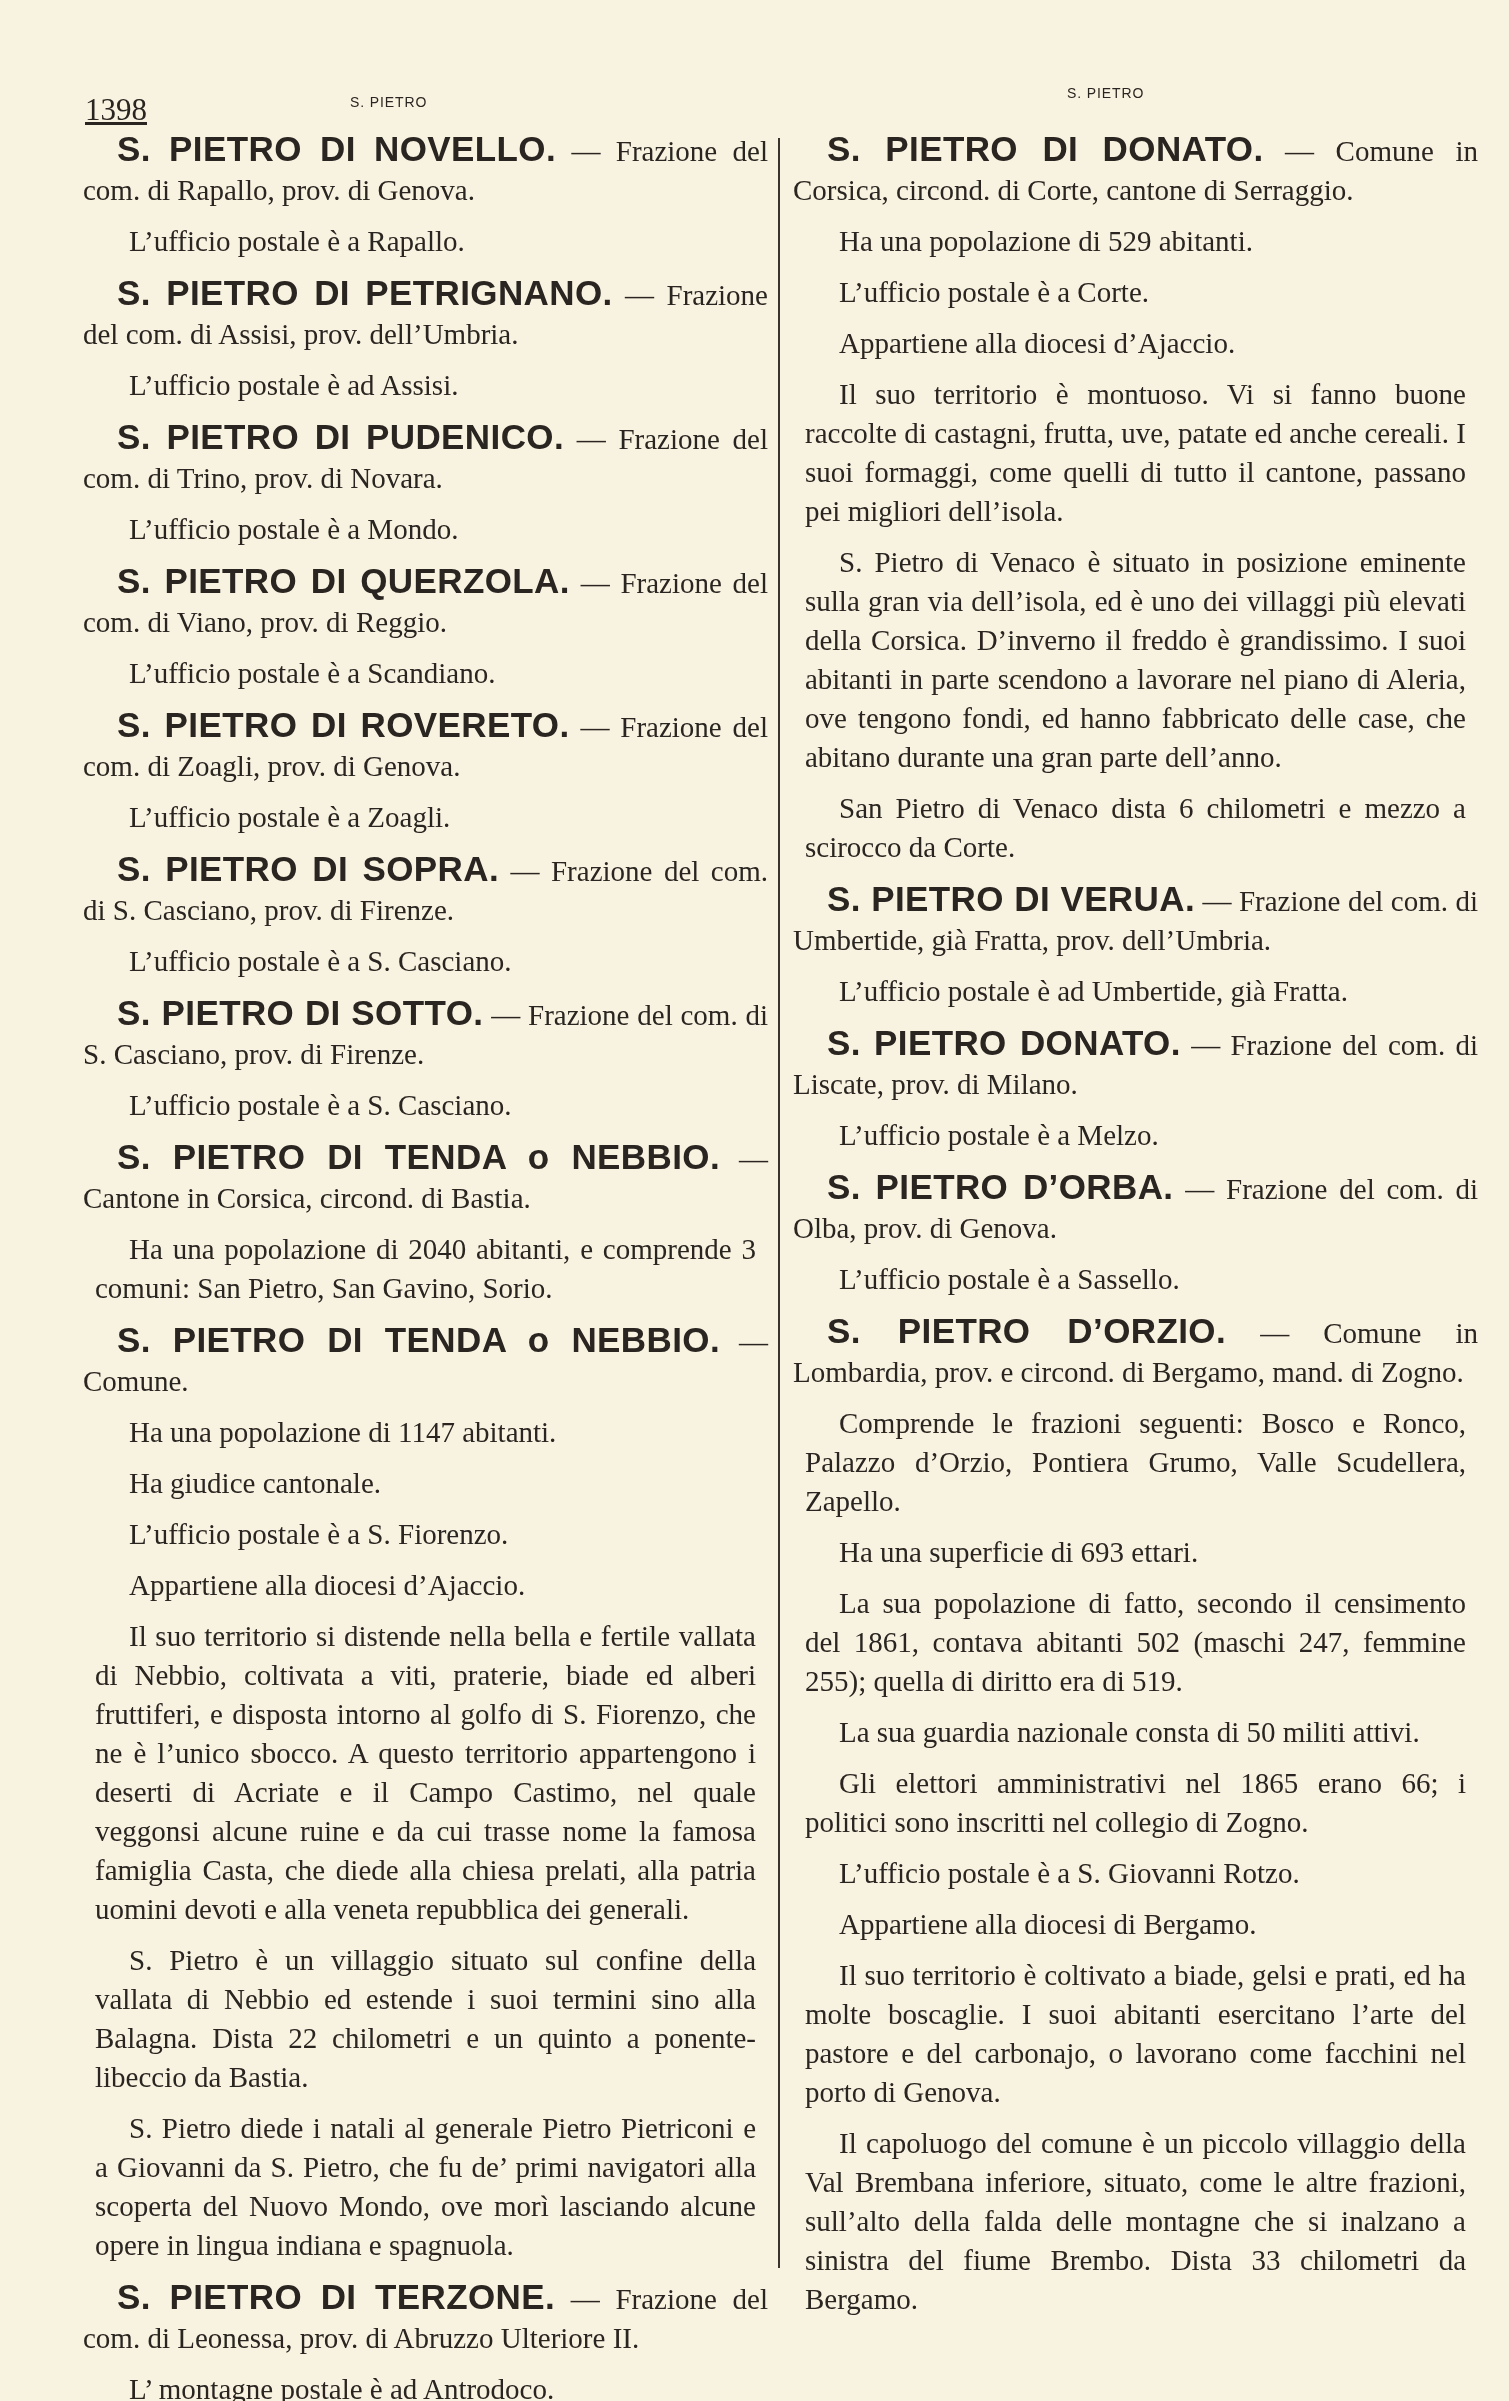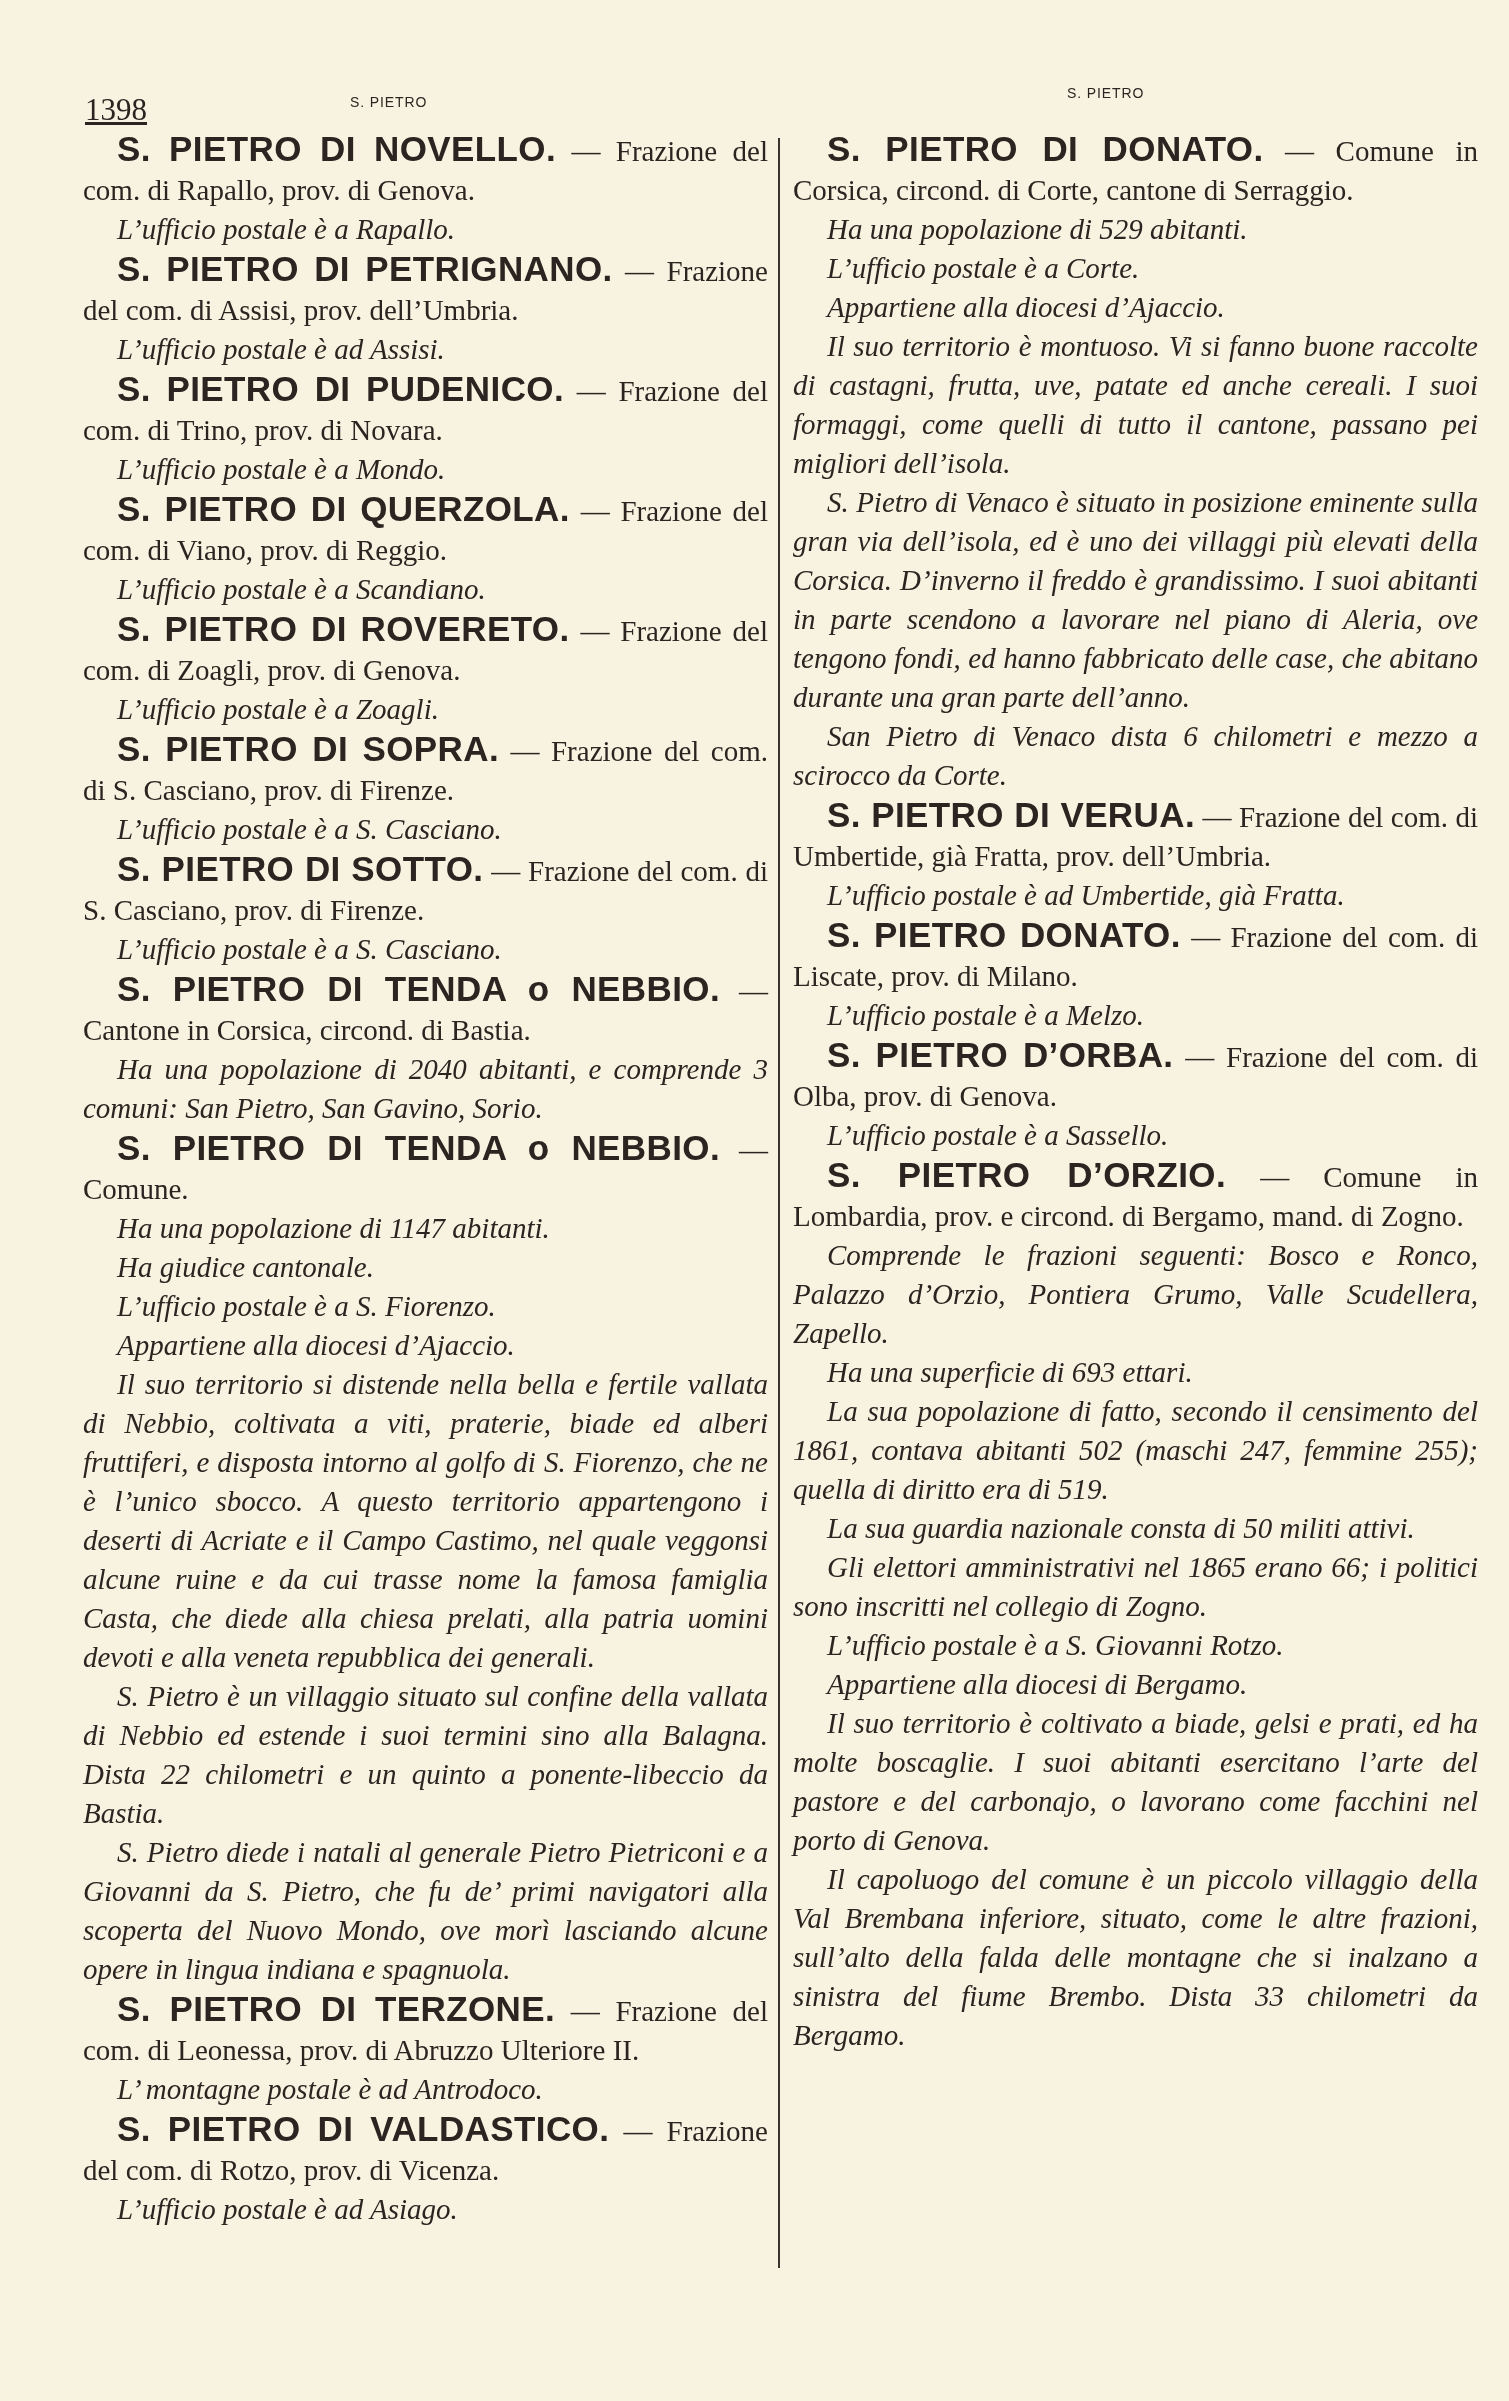--- a/index.html
+++ b/index.html
@@ -11,21 +11,21 @@
     position: relative; overflow: hidden;
   }
   .page-number { position: absolute; left: 85px; top: 92px; font-size: 31px; text-decoration: underline; }
   .running-head { position: absolute; top: 94px; font-size: 14px; letter-spacing: 0.9px; font-family: "Liberation Sans", "DejaVu Sans", sans-serif; }
   .running-head.left { left: 350px; }
   .running-head.right { left: 1067px; top: 85px; }
   .column { position: absolute; top: 129px; width: 685px; font-size: 29px; line-height: 39px; text-align: justify; }
   .column.left { left: 83px; }
   .column.right { left: 793px; }
   .column-rule { position: absolute; left: 778px; top: 138px; width: 1.7px; height: 2130px; background: #3a342c; }
-  .para { margin: 0; text-indent: 34px; font-style: italic; }
+  .para { margin: 12px; text-indent: 34px; }
   .entry-head { margin: 0; text-indent: 34px; }
   .entry-title { font-family: "Liberation Sans", "DejaVu Sans", sans-serif; font-weight: bold; letter-spacing: 0.4px; font-size: 35px; }
   .entry-def { }
 </style>
 </head>
 <body>
 
 <div class="page-number">1398</div>
 <div class="running-head left">S. PIETRO</div>
 <div class="running-head right">S. PIETRO</div>

